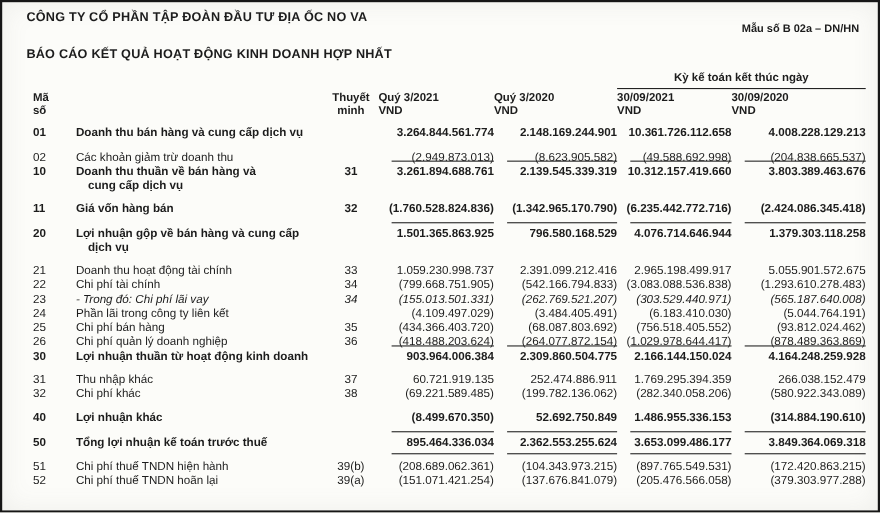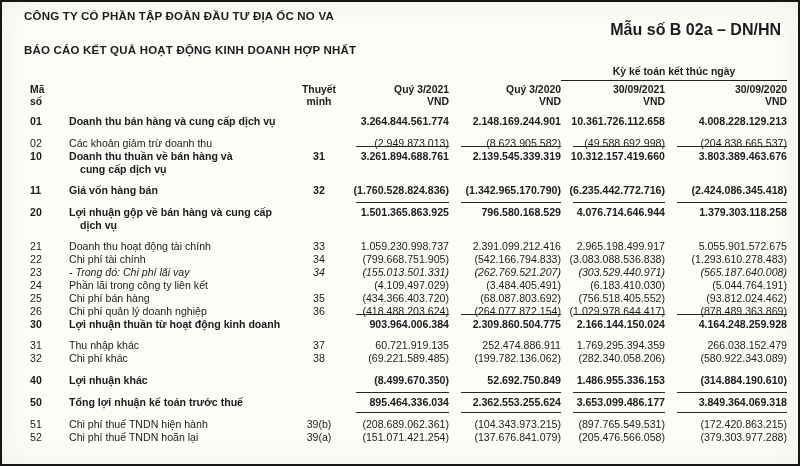--- a/index.html
+++ b/index.html
@@ -4,30 +4,30 @@
 <style>
   html,body{margin:0;padding:0;background:#e9e9e7;}
   .page{
     position:relative;width:800px;height:466px;box-sizing:border-box;
     background:#fcfcf9;border:2px solid #161616;
     font-family:"Liberation Sans",sans-serif;color:#1c1c1c;
     padding:8px 15px 0 22px;overflow:hidden;
     box-shadow:inset 0 0 24px rgba(120,120,110,0.10);
   }
   .company{font-weight:700;font-size:11.5px;letter-spacing:.2px;}
-  .form-no{position:absolute;top:19px;right:17px;font-weight:700;font-size:16px;text-align:right;}
+  .form-no{position:absolute;top:19px;right:17px;font-weight:700;font-size:10px;text-align:right;}
   .report-title{font-weight:700;font-size:11.5px;letter-spacing:.2px;margin-top:22px;}
 
   .thead{display:grid;grid-template-columns:45px 225px 50px 105px 112px 104px 122px;
          margin-top:10px;font-size:10.4px;font-weight:700;line-height:12.5px;}
   .group-hd{grid-column:6/8;grid-row:1;text-align:center;border-bottom:1.4px solid #222;
             padding-bottom:1px;margin-bottom:3px;}
   .hd{grid-row:2;}
   .hd.c{text-align:center;}
-  .hd.r{text-align:right;}
+  .hd.r{text-align:left;}
   .codehd{padding-left:6px;}
 
   .tb{margin-top:2px;}
   .tr{display:grid;grid-template-columns:45px 225px 50px 105px 112px 104px 122px;
       font-size:10.6px;line-height:13px;align-items:start;}
   .td{min-height:13px;}
   .code{padding-left:6px;}
   .label{white-space:nowrap;}
   .l2{padding-left:11px;}
   .l2:empty{display:none;}

